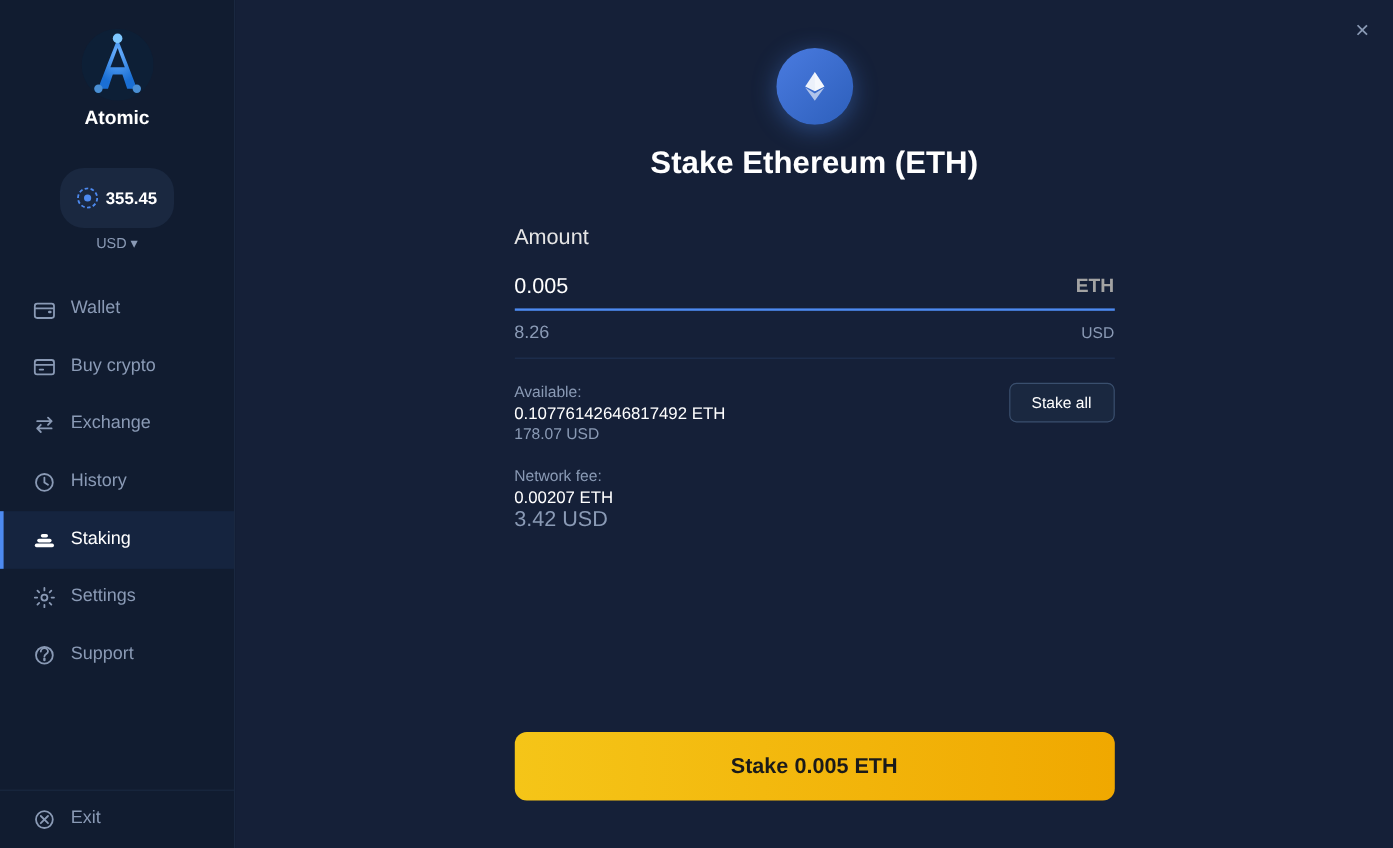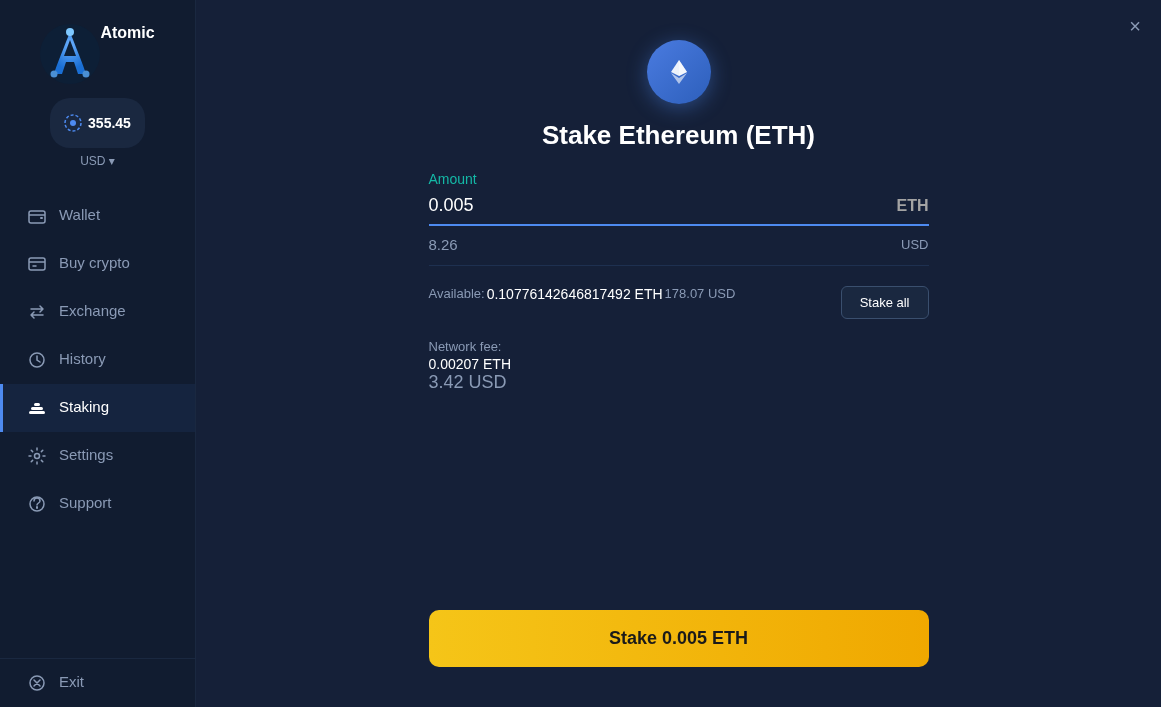--- a/index.html
+++ b/index.html
@@ -20,21 +20,23 @@
       background: #111c30;
       display: flex;
       flex-direction: column;
       align-items: center;
       padding-top: 24px;
       border-right: 1px solid #1a2840;
     }
 
     .logo-wrap {
       display: flex;
-      margin-bottom: 8px;
+      flex-direction: column;
+      align-items: center;
+      margin-bottom: 32px;
     }
 
     .logo-icon {
       width: 60px;
       height: 60px;
       margin-bottom: 6px;
     }
 
     .logo-text {
       color: #fff;
@@ -150,32 +152,32 @@
 
     .eth-diamond {
       width: 32px;
       height: 32px;
     }
 
     .page-title {
       color: #fff;
       font-size: 26px;
       font-weight: 600;
-      margin-bottom: 20px;
+      margin-bottom: 36px;
     }
 
     .form-container {
       width: 500px;
       max-width: 100%;
     }
 
     .amount-label {
-      color: #14b8a6;
-      font-size: 14px;
-      margin-bottom: 8px;
+      color: #e5e5e5;
+      font-size: 18px;
+      margin-bottom: 20px;
     }
 
     .amount-row {
       display: flex;
       align-items: center;
       border-bottom: 2px solid #4d8af0;
       padding-bottom: 8px;
       margin-bottom: 10px;
     }
 
@@ -217,21 +219,21 @@
 
     .info-row {
       display: flex;
       align-items: flex-start;
       justify-content: space-between;
       margin-bottom: 20px;
     }
 
     .available-section {
       display: flex;
-      flex-direction: row;
+      flex-direction: column;
       gap: 2px;
     }
 
     .available-label {
       color: #8a9ab5;
       font-size: 13px;
     }
 
     .available-eth {
       color: #fff;

